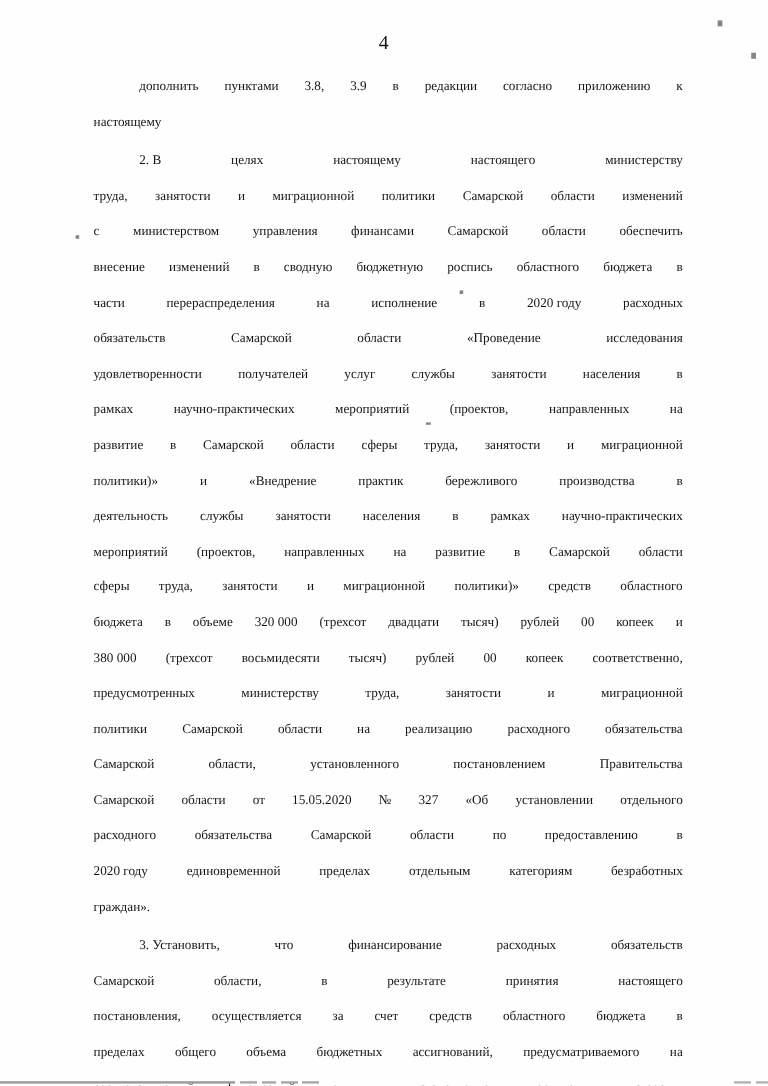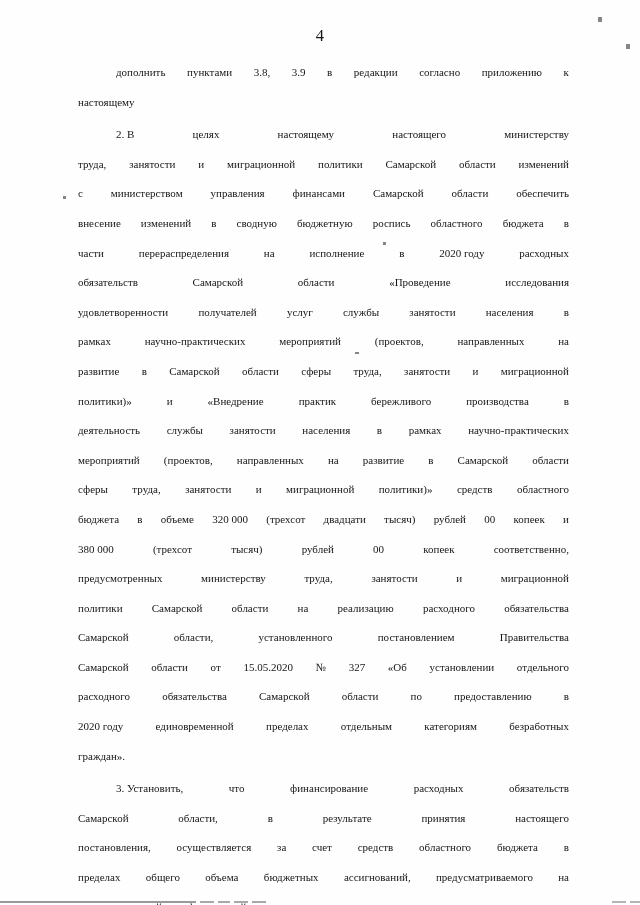--- a/index.html
+++ b/index.html
@@ -99,21 +99,21 @@
         <div class="ln"><span>части</span><span>перераспределения</span><span>на</span><span>исполнение</span><span>в</span><span>2020 году</span><span>расходных</span></div>
         <div class="ln"><span>обязательств</span><span>Самарской</span><span>области</span><span>«Проведение</span><span>исследования</span></div>
         <div class="ln"><span>удовлетворенности</span><span>получателей</span><span>услуг</span><span>службы</span><span>занятости</span><span>населения</span><span>в</span></div>
         <div class="ln"><span>рамках</span><span>научно-практических</span><span>мероприятий</span><span>(проектов,</span><span>направленных</span><span>на</span></div>
         <div class="ln"><span>развитие</span><span>в</span><span>Самарской</span><span>области</span><span>сферы</span><span>труда,</span><span>занятости</span><span>и</span><span>миграционной</span></div>
         <div class="ln"><span>политики)»</span><span>и</span><span>«Внедрение</span><span>практик</span><span>бережливого</span><span>производства</span><span>в</span></div>
         <div class="ln"><span>деятельность</span><span>службы</span><span>занятости</span><span>населения</span><span>в</span><span>рамках</span><span>научно-практических</span></div>
         <div class="ln"><span>мероприятий</span><span>(проектов,</span><span>направленных</span><span>на</span><span>развитие</span><span>в</span><span>Самарской</span><span>области</span></div>
         <div class="ln"><span>сферы</span><span>труда,</span><span>занятости</span><span>и</span><span>миграционной</span><span>политики)»</span><span>средств</span><span>областного</span></div>
         <div class="ln"><span>бюджета</span><span>в</span><span>объеме</span><span>320 000</span><span>(трехсот</span><span>двадцати</span><span>тысяч)</span><span>рублей</span><span>00</span><span>копеек</span><span>и</span></div>
-        <div class="ln"><span>380 000</span><span>(трехсот</span><span>тысяч)</span><span>рублей</span><span>00</span><span>копеек</span><span>соответственно,</span></div>
+        <div class="ln"><span>380 000</span><span>(трехсот</span><span>восьмидесяти</span><span>тысяч)</span><span>рублей</span><span>00</span><span>копеек</span><span>соответственно,</span></div>
         <div class="ln"><span>предусмотренных</span><span>министерству</span><span>труда,</span><span>занятости</span><span>и</span><span>миграционной</span></div>
         <div class="ln"><span>политики</span><span>Самарской</span><span>области</span><span>на</span><span>реализацию</span><span>расходного</span><span>обязательства</span></div>
         <div class="ln"><span>Самарской</span><span>области,</span><span>установленного</span><span>постановлением</span><span>Правительства</span></div>
         <div class="ln"><span>Самарской</span><span>области</span><span>от</span><span>15.05.2020</span><span>№</span><span>327</span><span>«Об</span><span>установлении</span><span>отдельного</span></div>
         <div class="ln"><span>расходного</span><span>обязательства</span><span>Самарской</span><span>области</span><span>по</span><span>предоставлению</span><span>в</span></div>
         <div class="ln"><span>2020 году</span><span>единовременной</span><span>пределах</span><span>отдельным</span><span>категориям</span><span>безработных</span></div>
         <div class="ln ragged"><span>граждан».</span></div>
       </div>
       <div class="para gap">
         <div class="ln indent"><span>3. Установить,</span><span>что</span><span>финансирование</span><span>расходных</span><span>обязательств</span></div>

